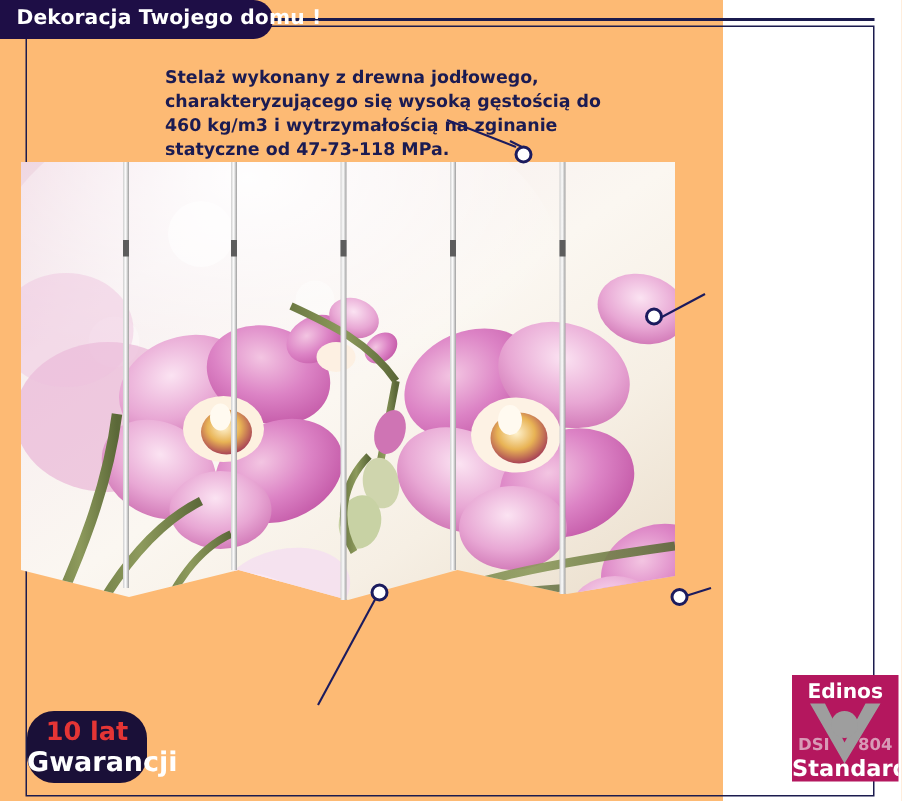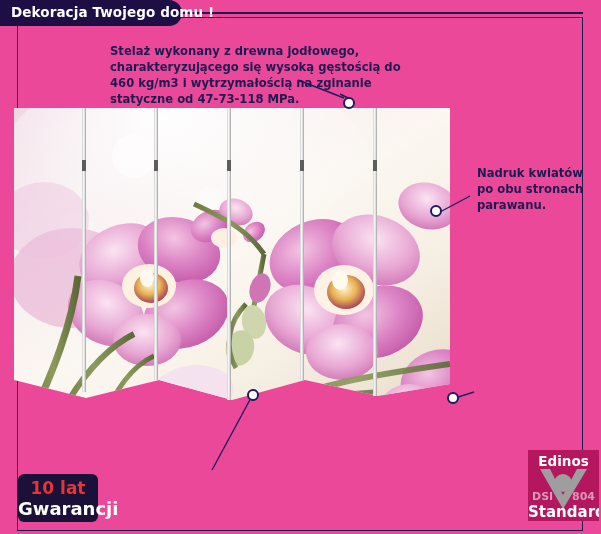--- a/index.html
+++ b/index.html
@@ -1,18 +1,18 @@
 <!DOCTYPE html>
 <html><head>
 <meta charset="utf-8">
 <style>
   html,body{margin:0;padding:0;background:#ffffff;}
   body{width:601px;height:534px;overflow:hidden;
        font-family:"DejaVu Sans","Liberation Sans",sans-serif;}
-  #stage{position:relative;width:601px;height:534px;background:#ec4899;}
+  #stage{position:relative;width:482px;height:534px;background:#fdba74;}
 
   
   .frame{position:absolute;left:17px;top:17px;width:566px;height:514px;
          border:1.6px solid #1b1b4e;box-sizing:border-box;background:transparent;}
 
   
   .banner{position:absolute;left:0;top:0;height:26px;width:182px;
           background:#1e0e46;border-top-right-radius:13px;
           border-bottom-right-radius:13px;z-index:6;}
   .banner-text{position:absolute;left:11px;top:4px;color:#ffffff;
@@ -39,21 +39,21 @@
         background:linear-gradient(to right,#cfcfcf,#fdfdfd 45%,#9e9e9e);}
   .hinge i{position:absolute;left:0;width:4px;height:11px;background:#5d5d5d;}
 
   
   .ring{position:absolute;width:12px;height:12px;border:2.2px solid #1b1b5e;
         border-radius:50%;background:#ffffff;box-sizing:border-box;z-index:7;}
   svg.leaders{position:absolute;left:0;top:0;width:601px;height:534px;z-index:4;}
 
   
   .warranty{position:absolute;left:18px;top:474px;width:80px;height:48px;
-        background:#1a1038;border-radius:6px;z-index:6;}
+        background:#1a1038;border-radius:18px;z-index:6;}
   .w-top{position:absolute;left:0;top:4px;width:80px;text-align:center;
         color:#e53535;font-size:17px;font-weight:bold;}
   .w-bot{position:absolute;left:0;top:24px;width:80px;text-align:center;
         color:#ffffff;font-size:18px;font-weight:bold;}
 
   
   .edinos{position:absolute;left:528px;top:450px;width:71px;height:71px;
         background:#b4175e;z-index:6;overflow:hidden;}
   .e-word{position:absolute;left:0;top:3px;width:71px;text-align:center;
         color:#ffffff;font-size:13.5px;font-weight:bold;}
@@ -203,21 +203,20 @@
     <line x1="455" y1="398" x2="474" y2="392" stroke="#1b1b5e" stroke-width="1.4"></line>
     <line x1="252" y1="396" x2="212" y2="470" stroke="#1b1b5e" stroke-width="1.4"></line>
   </svg>
 
   <div class="ring" style="left:343px;top:97px;"></div>
   <div class="ring" style="left:430px;top:205px;"></div>
   <div class="ring" style="left:447px;top:392px;"></div>
   <div class="ring" style="left:247px;top:389px;"></div>
 
   <div class="txt t-top">Stelaż wykonany z drewna jodłowego, charakteryzującego się wysoką gęstością do 460 kg/m3 i wytrzymałością na zginanie statyczne od 47-73-118 MPa.</div>
-  <div class="txt t-right1">Nadruk kwiatów po obu stronach parawanu.</div>
 
   <div class="warranty">
     <div class="w-top">10 lat</div>
     <div class="w-bot">Gwarancji</div>
   </div>
 
   <div class="edinos">
     <div class="e-word">Edinos</div>
     <svg width="71" height="46" viewBox="0 0 71 46" style="position:absolute;left:0;top:17px">
       <path d="M12,2 L35,42 L59,2 L49,2 L35,28 L22,2 Z" fill="#9e9e9e"></path>

